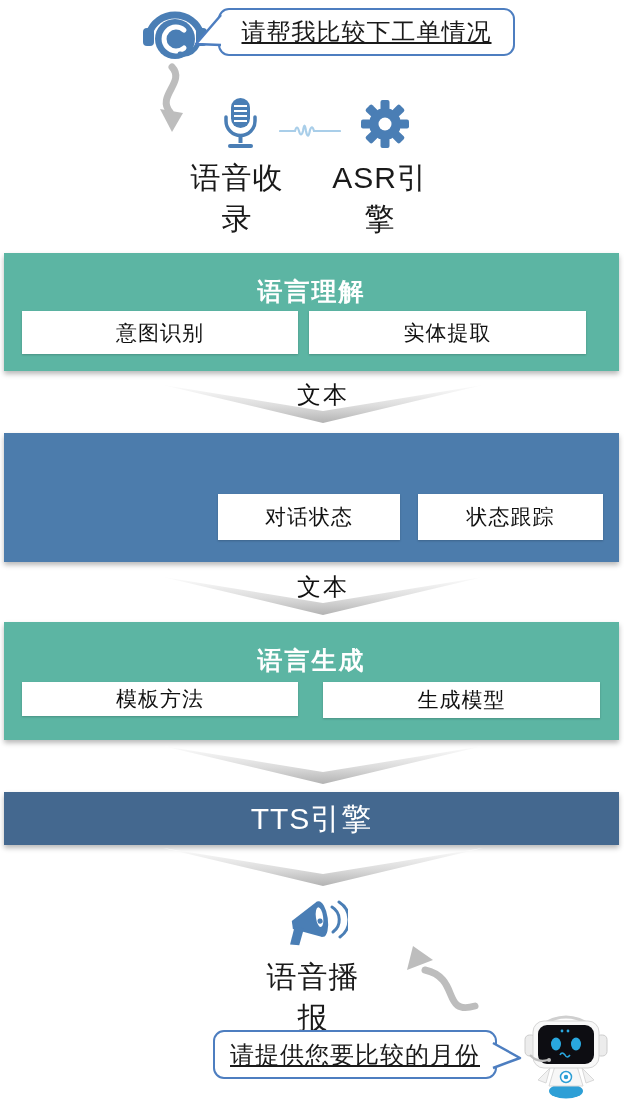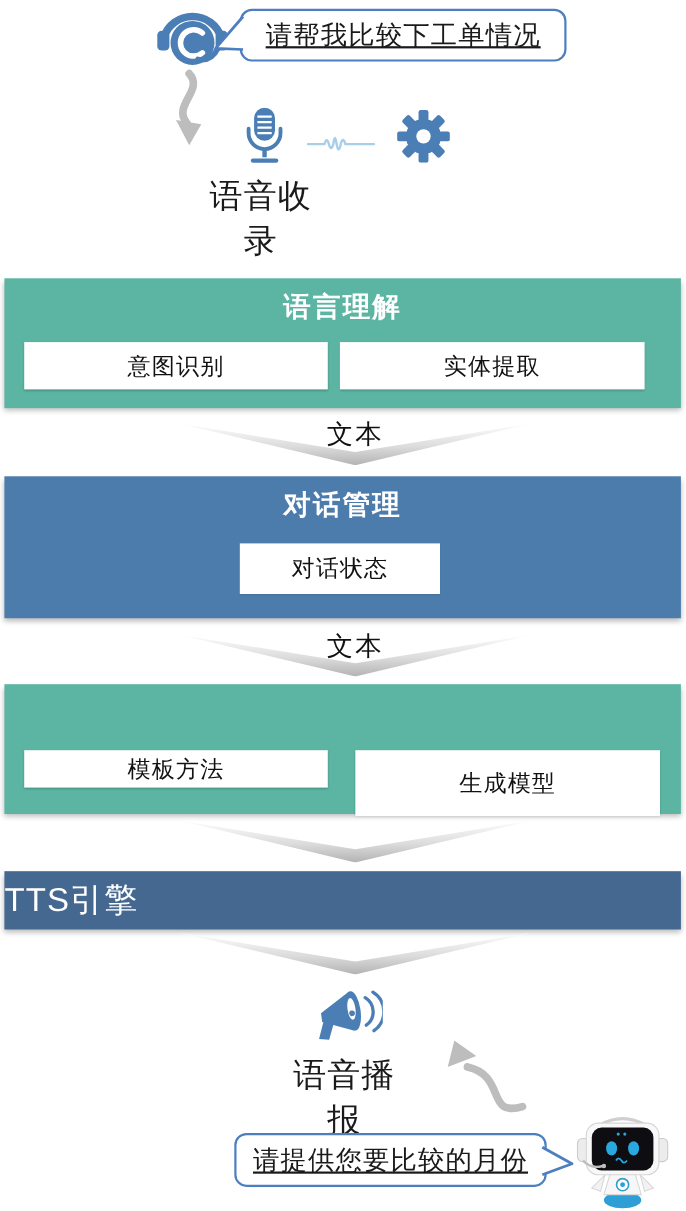--- a/index.html
+++ b/index.html
@@ -12,36 +12,36 @@
   .bubble{
     position:absolute;background:#fff;border:2.5px solid #4D7EC0;border-radius:11px;
     display:flex;align-items:center;justify-content:center;
     font-size:24px;color:#1a1a1a;letter-spacing:1px;white-space:nowrap;text-decoration:underline;
   }
   .tail{position:absolute;z-index:3;}
   
   .block{position:absolute;left:4px;width:615px;box-shadow:0 3px 5px rgba(0,0,0,.28);}
   .block-title{
     text-align:center;color:#ffffff;font-size:25px;font-weight:bold;letter-spacing:2px;
-    padding-top:9px;
+    padding-top:22px;
   }
   .wbox{
     position:absolute;background:#ffffff;display:flex;align-items:center;justify-content:center;
     font-size:21px;color:#111;letter-spacing:1px;box-shadow:0 1px 2px rgba(0,0,0,.2);
   }
   .chev{position:absolute;left:163px;width:320px;height:38px;}
   .chev-label{
     position:absolute;left:163px;width:320px;text-align:center;
     font-size:24px;color:#111;letter-spacing:2px;z-index:2;
   }
   .icon-label{
     position:absolute;text-align:center;font-size:30px;color:#1a1a1a;letter-spacing:1px;
   }
   .tts-title{
-    width:100%;text-align:left;color:#fff;font-size:30px;letter-spacing:1px;
+    width:100%;text-align:center;color:#fff;font-size:30px;letter-spacing:1px;
     line-height:53px;font-weight:normal;
   }
 </style>
 </head>
 <body>
 
 <div id="stage">
 
   <svg width="0" height="0" style="position:absolute">
     <defs>
@@ -104,45 +104,47 @@
           <rect x="0" y="19.5" width="10" height="9" rx="2"></rect>
           <rect x="38" y="19.5" width="10" height="9" rx="2"></rect>
         </g>
       </g>
       <circle cx="24" cy="24" r="16"></circle>
     </g>
     <circle cx="24" cy="24" r="6.5" fill="#ffffff"></circle>
   </svg>
 
   <div class="icon-label" style="left:177px;top:158px;width:120px">语音收录</div>
+  <div class="icon-label" style="left:320px;top:158px;width:120px">ASR引擎</div>
 
   <div class="block" style="top: 253px; height: 118px; background-color: rgb(92, 181, 163);">
     <div class="block-title">语言理解</div>
     <div class="wbox" style="left:18px;top:58px;width:276px;height:43px">意图识别</div>
     <div class="wbox" style="left:305px;top:58px;width:277px;height:43px">实体提取</div>
   </div>
 
   <div class="chev-label" style="top:379px">文本</div>
   <svg class="chev" style="top:385px" viewBox="0 0 320 38">
     <polygon points="0,0 160,26 320,0 160,38" fill="url(#chevgrad)"></polygon>
   </svg>
 
   <div class="block" style="top: 433px; height: 129px; background-color: rgb(76, 124, 172);">
-    <div class="block-title">对话管理</div>
     <div class="wbox" style="left:214px;top:61px;width:182px;height:46px">对话状态</div>
+    <div class="wbox" style="left:414px;top:61px;width:185px;height:46px">状态跟踪</div>
   </div>
 
   <div class="chev-label" style="top:571px">文本</div>
   <svg class="chev" style="top:577px" viewBox="0 0 320 38">
     <polygon points="0,0 160,26 320,0 160,38" fill="url(#chevgrad)"></polygon>
   </svg>
 
   <div class="block" style="top: 622px; height: 118px; background-color: rgb(92, 181, 163);">
+    <div class="block-title">语言生成</div>
     <div class="wbox" style="left:18px;top:60px;width:276px;height:34px">模板方法</div>
-    <div class="wbox" style="left:319px;top:60px;width:277px;height:60px">生成模型</div>
+    <div class="wbox" style="left:319px;top:60px;width:277px;height:36px">生成模型</div>
   </div>
 
   <svg class="chev" style="top:746px" viewBox="0 0 320 38">
     <polygon points="0,0 160,26 320,0 160,38" fill="url(#chevgrad)"></polygon>
   </svg>
 
   <div class="block" style="top: 792px; height: 53px; background-color: rgb(68, 104, 143);">
     <div class="tts-title">TTS引擎</div>
   </div>
 

